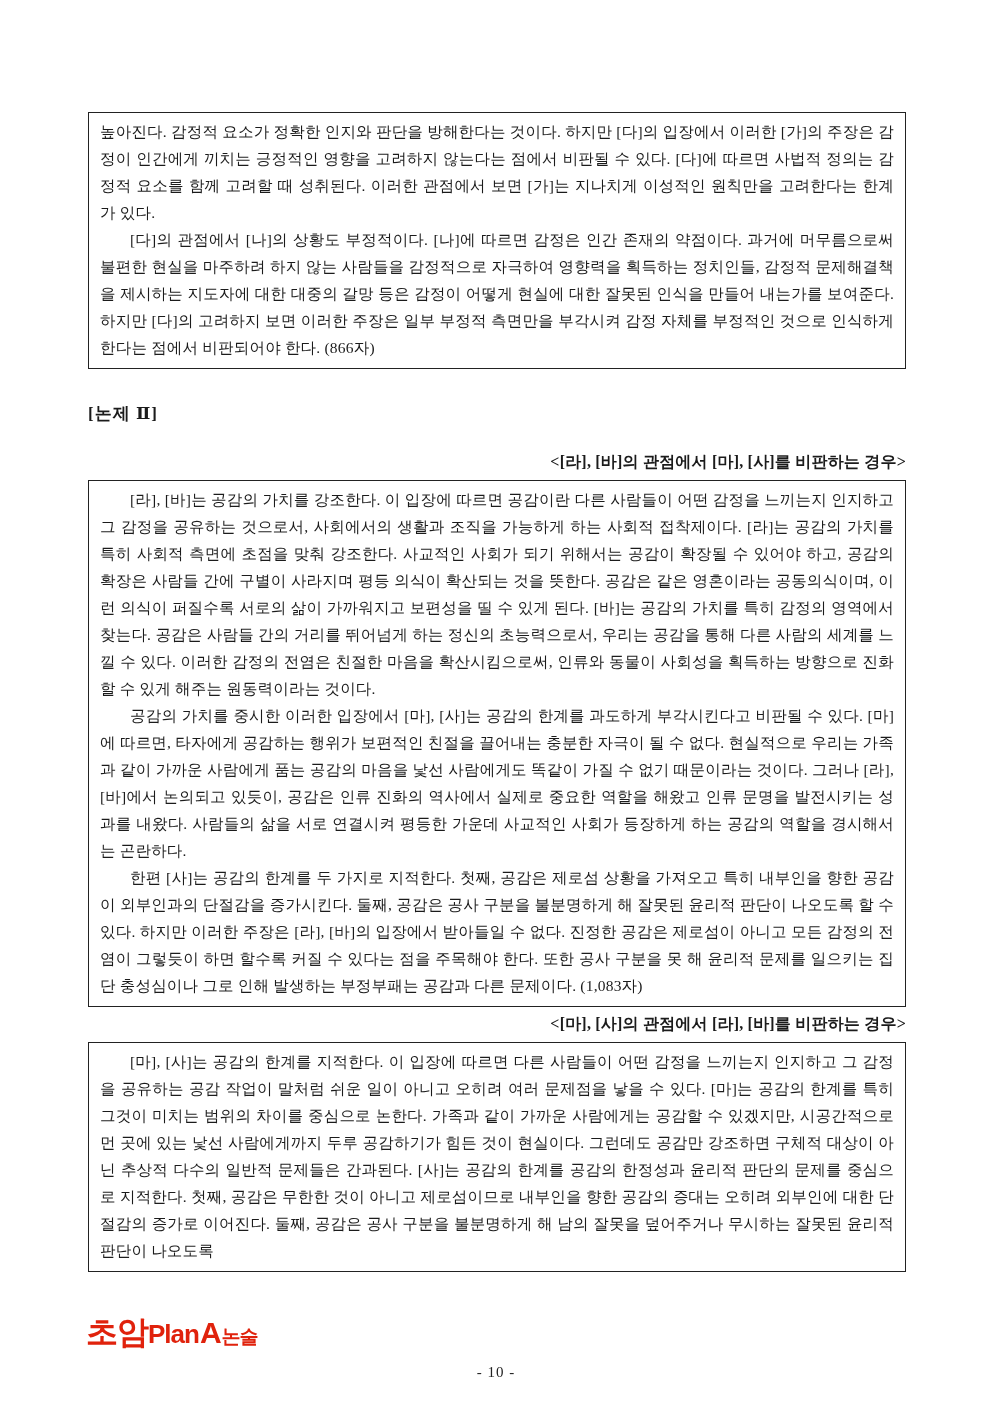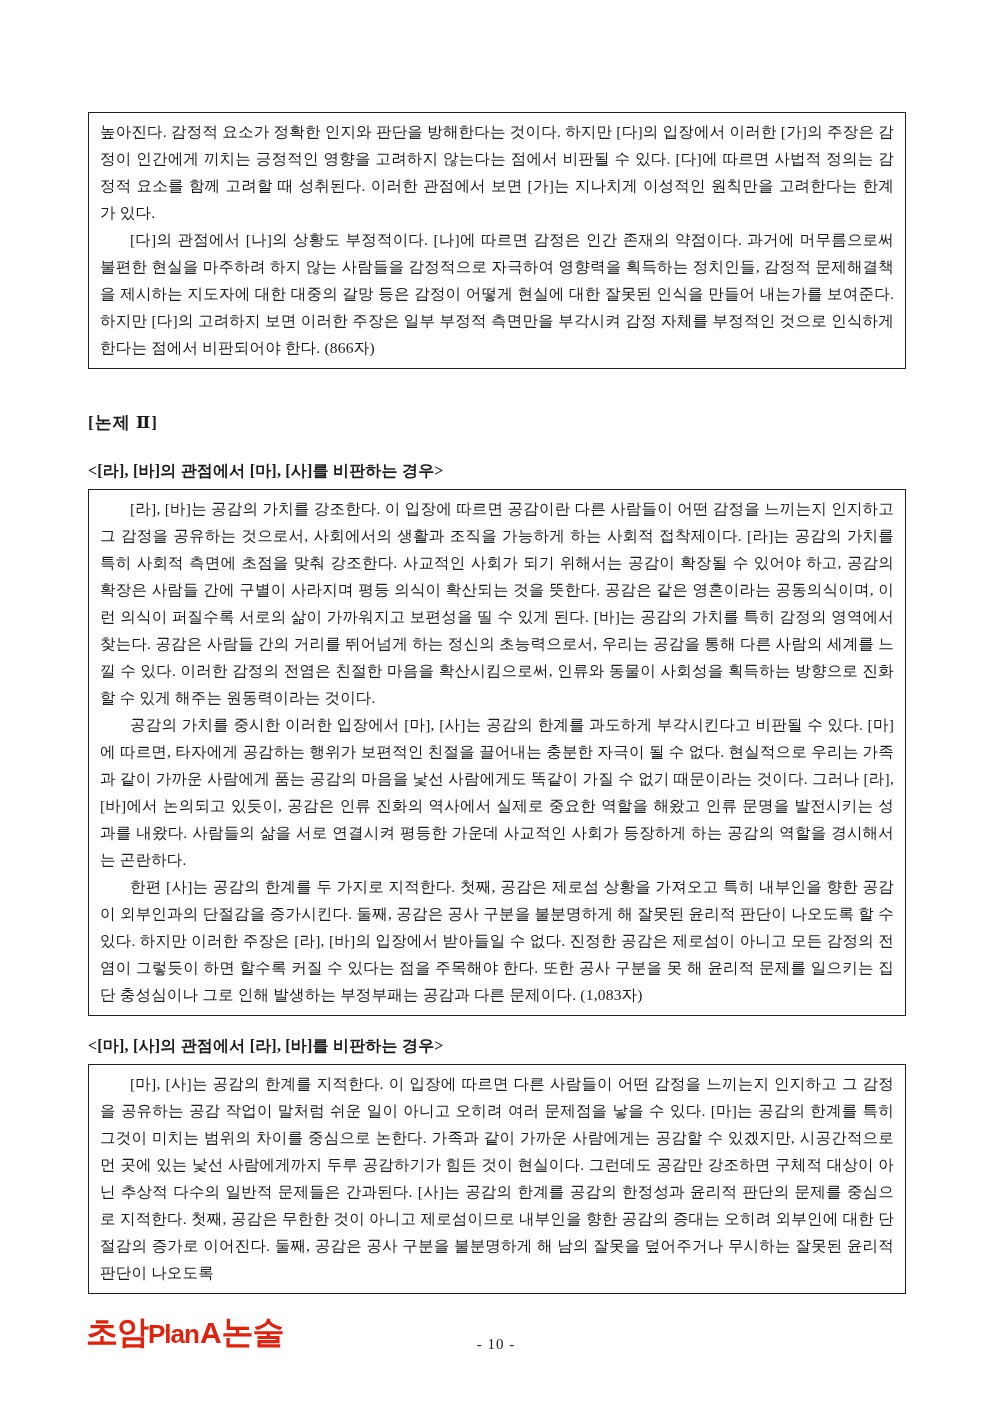--- a/index.html
+++ b/index.html
@@ -19,48 +19,49 @@
     border: 1px solid #222;
     padding: 5px 11px 7px 11px;
     font-size: 15.5px;
     line-height: 27px;
     text-align: justify;
     letter-spacing: 0.2px;
   }
   .answer-box p { text-align: justify; }
   .answer-box p.indent { text-indent: 30px; }
   .heading-ii {
-    margin-top: 42px;
+    margin-top: 33px;
     font-size: 17px;
     font-weight: bold;
     letter-spacing: 1px;
   }
   .subheading {
     font-size: 16px;
     font-weight: bold;
     letter-spacing: 0.2px;
+    text-align: right;
   }
   .sub1 { margin-top: 27px; margin-bottom: 7px; }
-  .sub2 { margin-top: 20px; margin-bottom: 7px; }
+  .sub2 { margin-top: 7px; margin-bottom: 7px; }
   .footer-logo {
     position: absolute;
     left: 86px; top: 1316px;
     color: #e0220c;
     font-family: "Liberation Sans", "DejaVu Sans", sans-serif;
     font-weight: 900;
     white-space: nowrap;
     line-height: 1;
   }
   .footer-logo .k1 { font-size: 32px; letter-spacing: -1px; }
   .footer-logo .plan { font-size: 26px; letter-spacing: -1px; margin-top: 20px; }
   .footer-logo .a { font-size: 30px; letter-spacing: -1px; padding: 0 1px; }
-  .footer-logo .k2 { font-size: 32px; letter-spacing: -1px; }
+  .footer-logo .k2 { font-size: 19px; letter-spacing: -1px; }
   .page-number {
     position: absolute;
-    left: 0; right: 0; top: 1336px;
+    left: 0; right: 0; top: 1364px;
     text-align: center;
     font-size: 15px;
     letter-spacing: 1px;
     color: #222;
   }
 </style>
 </head>
 <body>
 
 <div class="content">

